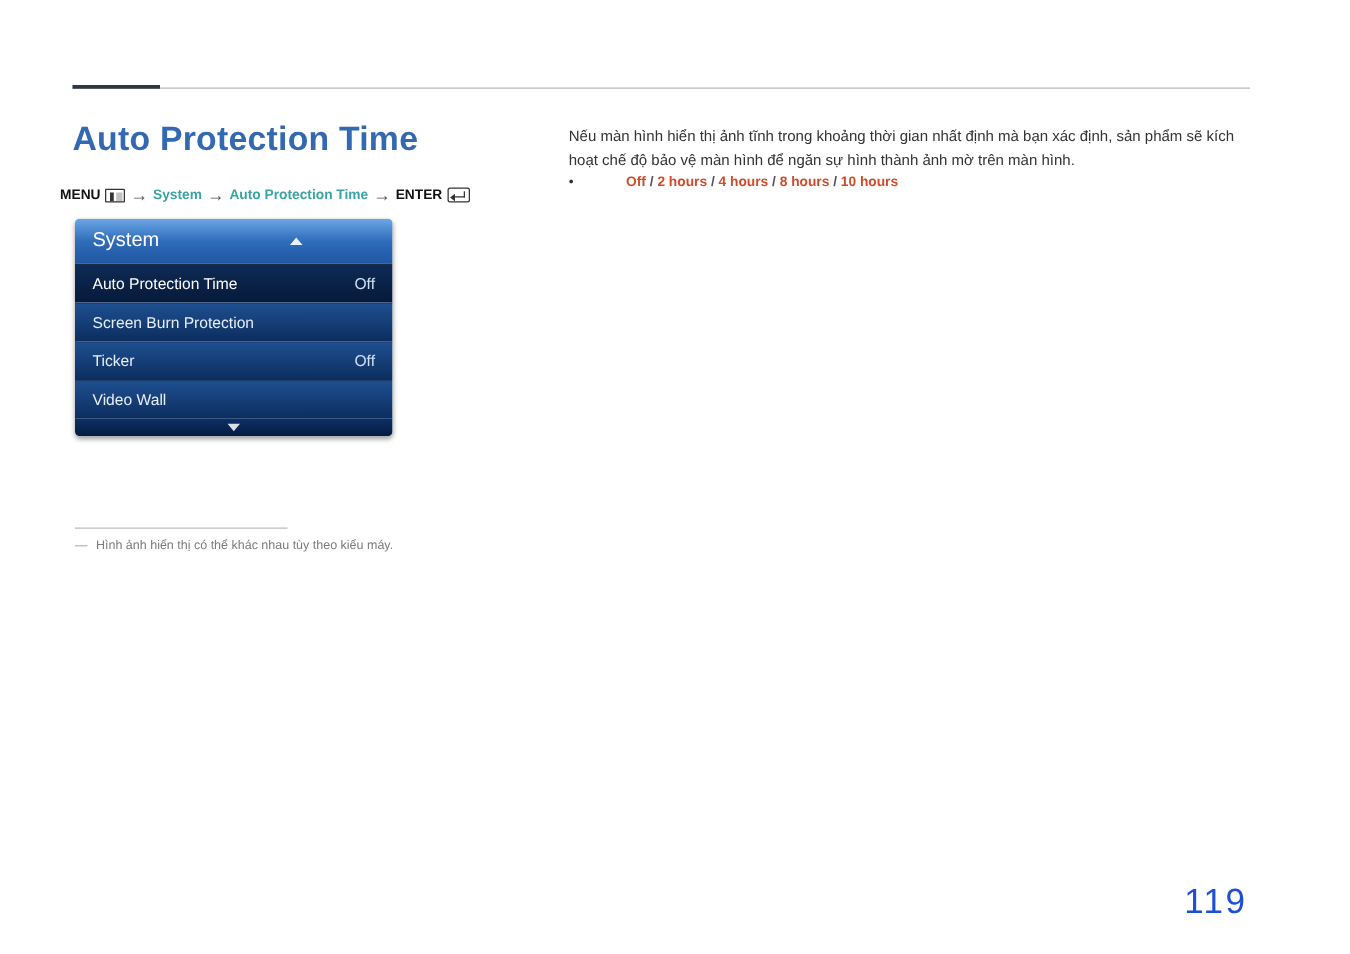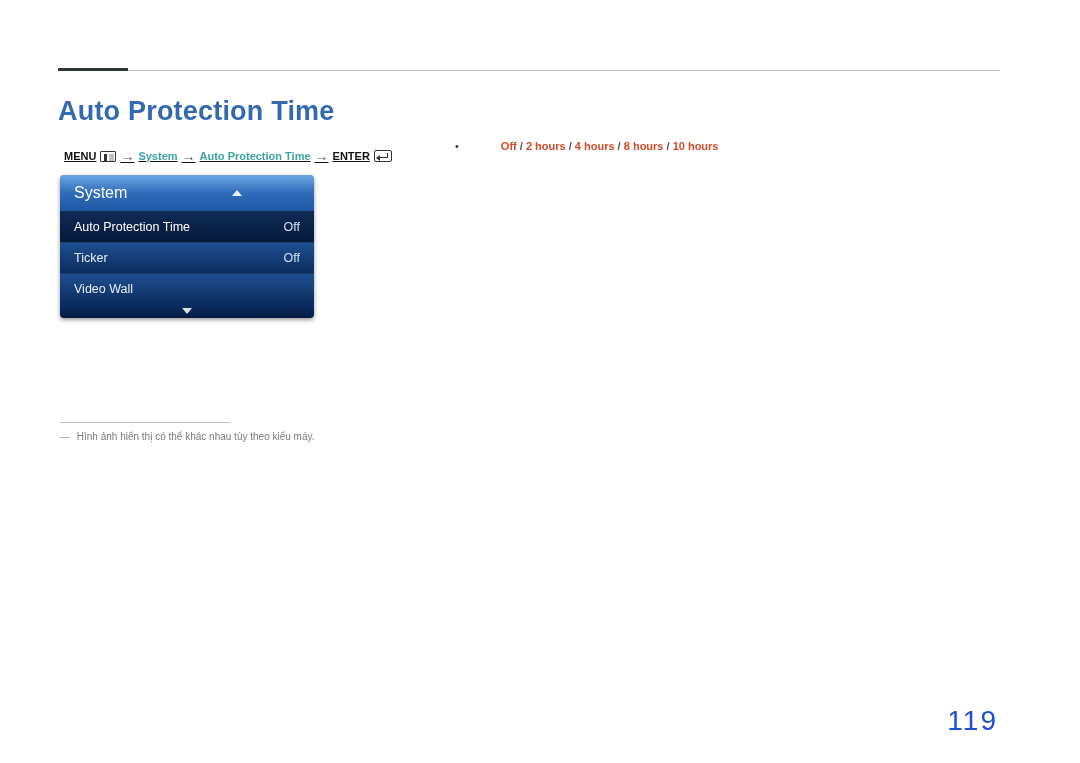--- a/index.html
+++ b/index.html
@@ -4,21 +4,21 @@
 <style>
   * { box-sizing: border-box; margin: 0; padding: 0; }
   html, body { width: 1080px; height: 763px; background: #fff; font-family: Arial, Helvetica, sans-serif; color: #333; }
   .page { position: relative; width: 1040px; height: 763px; border-radius: 32px; }
 
   .top-rule { position: absolute; left: 58px; right: 40px; top: 70px; height: 1px; background: #b9b9b9; }
   .top-accent { position: absolute; left: 58px; top: 68px; width: 70px; height: 3px; background: #2e3740; }
 
   .title { position: absolute; left: 58px; top: 96px; font-size: 27px; font-weight: bold; color: #3369b1; letter-spacing: 0.2px; }
 
-  .breadcrumb { position: absolute; left: 64px; top: 149px; font-size: 11px; font-weight: bold; color: #111; display: flex; align-items: center; gap: 4px; line-height: 1; text-decoration: underline; }
+  .breadcrumb { position: absolute; left: 48px; top: 149px; font-size: 11px; font-weight: bold; color: #111; display: flex; align-items: center; gap: 4px; line-height: 1; }
   .breadcrumb .teal { color: #3ba3a3; font-weight: bold; }
   .breadcrumb .arrow { color: #555; font-weight: normal; font-size: 14px; }
   .menu-icon { display: inline-block; width: 16px; height: 11px; border: 1px solid #333; border-radius: 1px; position: relative; vertical-align: middle; }
   .menu-icon::before { content: ""; position: absolute; left: 3px; top: 2px; width: 3px; height: 7px; background: #333; }
   .menu-icon::after { content: ""; position: absolute; left: 8px; top: 2px; width: 5px; height: 7px; background: #333; opacity: 0.3; }
   .enter-icon { display: inline-block; width: 18px; height: 12px; border: 1px solid #333; border-radius: 2px; position: relative; vertical-align: middle; }
   .enter-icon::before { content: ""; position: absolute; right: 3px; top: 2px; width: 1px; height: 5px; background: #333; }
   .enter-icon::after { content: ""; position: absolute; left: 3px; top: 6px; width: 10px; height: 1px; background: #333; }
   .enter-icon .tri { position: absolute; left: 1px; top: 4px; width: 0; height: 0; border-top: 3px solid transparent; border-bottom: 3px solid transparent; border-right: 4px solid #333; }
 
@@ -70,38 +70,43 @@
   <div class="menu-panel">
     <div class="menu-header">
       <span>System</span>
       <span class="up"></span>
     </div>
     <div class="menu-row selected">
       <span>Auto Protection Time</span>
       <span class="val">Off</span>
     </div>
     <div class="menu-row">
+      <span>Screen Burn Protection</span>
+      <span class="val"></span>
+    </div>
+    <div class="menu-row">
       <span>Ticker</span>
       <span class="val">Off</span>
     </div>
     <div class="menu-row">
       <span>Video Wall</span>
       <span class="val"></span>
     </div>
     <div class="menu-footer">
       <span class="down"></span>
     </div>
   </div>
 
   <div class="foot-rule"></div>
   <div class="footnote">
     <span class="dash">―</span>
     <span>Hình ảnh hiển thị có thể khác nhau tùy theo kiểu máy.</span>
   </div>
 
+  <div class="desc">Nếu màn hình hiển thị ảnh tĩnh trong khoảng thời gian nhất định mà bạn xác định, sản phẩm sẽ kích hoạt chế độ bảo vệ màn hình để ngăn sự hình thành ảnh mờ trên màn hình.</div>
 
   <div class="bullet-line">
     <span class="bullet-dot">•</span>
     <span class="opts">
       <span>Off</span><span class="sep"> / </span><span>2 hours</span><span class="sep"> / </span><span>4 hours</span><span class="sep"> / </span><span>8 hours</span><span class="sep"> / </span><span>10 hours</span>
     </span>
   </div>
 
   <div class="page-num">119</div>
 </div>

